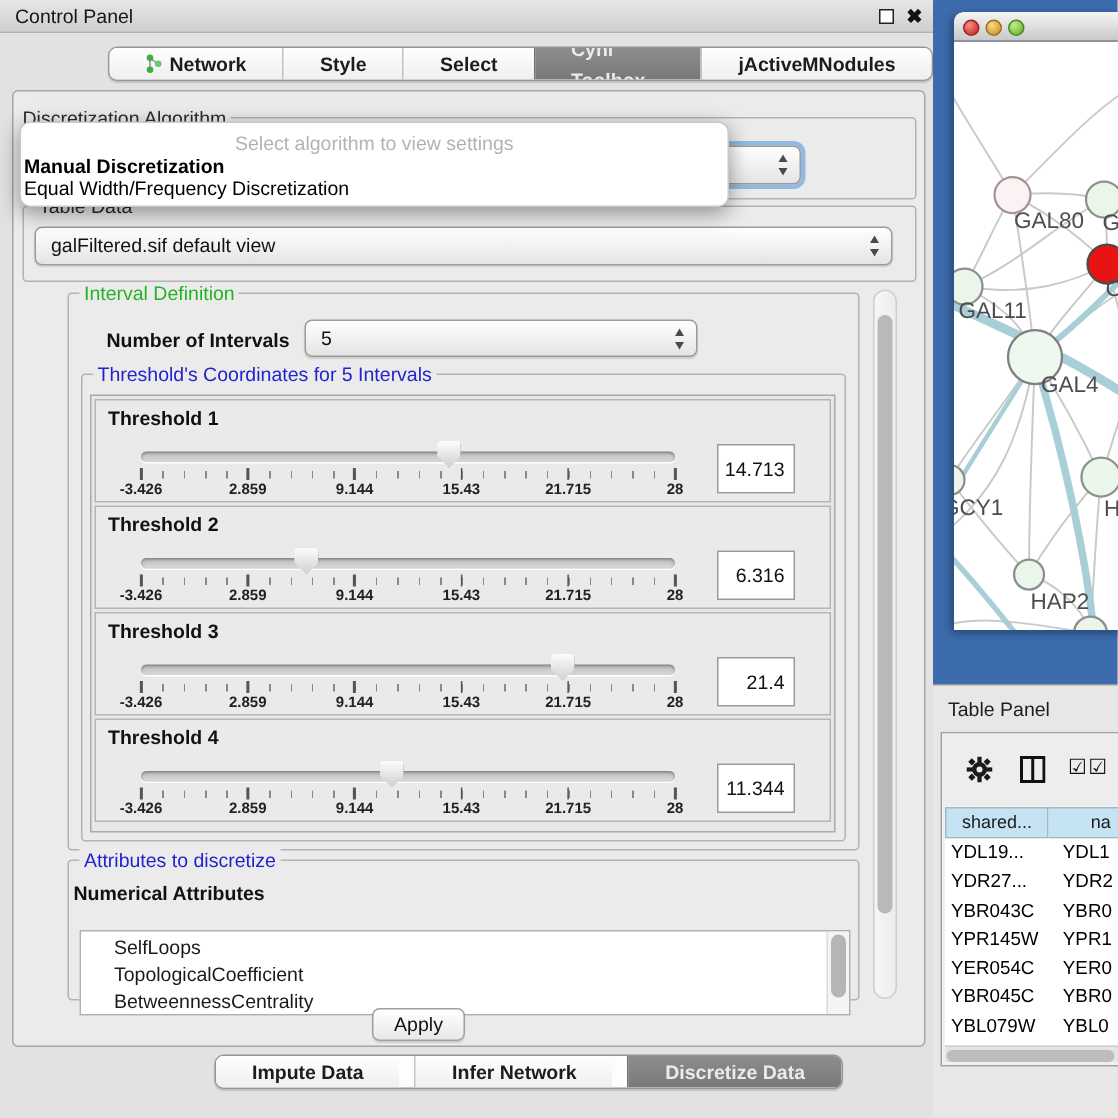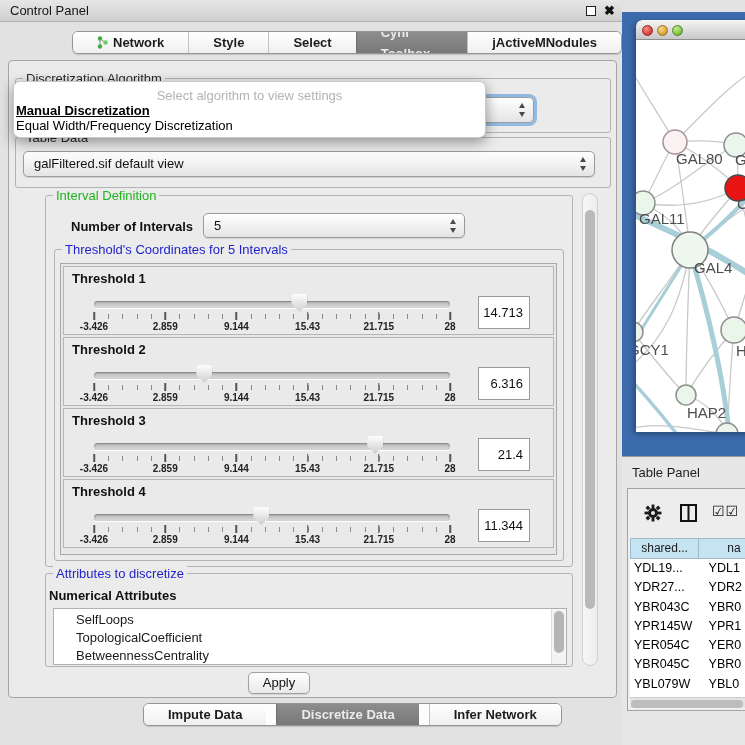--- a/index.html
+++ b/index.html
@@ -42,21 +42,21 @@
     border-left:3.5px solid transparent; border-right:3.5px solid transparent; border-bottom:5px solid #4a4a4a; }
   .stepper .d { position:absolute; bottom:0; left:1px; width:0; height:0;
     border-left:3.5px solid transparent; border-right:3.5px solid transparent; border-top:5px solid #4a4a4a; }
   .focus-ring { box-shadow:0 0 0 3px rgba(96,160,220,.65) !important; }
 
   
   #algo-popup { position:absolute; left:4px; top:20px; width:473px; height:57px; background:#ffffff;
     border:1px solid #c9c9c9; border-radius:7px; box-shadow:0 4px 14px rgba(0,0,0,.4); z-index:10; padding-top:6px; }
   #algo-popup .prompt { font-size:13px; color:#b3b3b3; text-align:center; line-height:15px; }
   #algo-popup .opt { font-size:13px; color:#000; line-height:15px; padding-left:2px; white-space:nowrap; }
-  #algo-popup .opt.hl { font-weight:bold;text-decoration:underline; }
+  #algo-popup .opt.hl { font-weight:bold; }
 
   
   #thr-panel { position:absolute; left:51px; top:202px; width:497px; height:292px;
     background:#e7e7e7; border:1px solid #a9a9a9; }
   .threshold-row { position:relative; height:69px; margin:2px; background:#eaeaea; border:1px solid #b5b5b5; }
   .thr-label { position:absolute; left:8px; top:4px; font-size:13px; font-weight:bold; color:#111; }
   .slider-zone { position:absolute; left:30px; top:26px; width:356px; height:20px; }
   .slider-track { position:absolute; left:0; top:8px; width:100%; height:7px; border-radius:4px;
     background:linear-gradient(#bcbcbc,#d9d9d9); box-shadow:inset 0 1px 2px rgba(0,0,0,.35), 0 1px 0 #fff; }
   .slider-thumb { position:absolute; top:1px; width:16px; height:18px;
@@ -66,41 +66,41 @@
   .minor-ticks { position:absolute; left:30px; top:47px; width:356px; height:5px;
     background:repeating-linear-gradient(to right,#888 0 1px,transparent 1px 4%); }
   .major-ticks { position:absolute; left:30px; top:45px; width:356px; height:8px; }
   .major-ticks i { position:absolute; top:0; width:1.5px; height:8px; background:#555; transform:translateX(-50%); }
   .tick-labels { position:absolute; left:30px; top:54px; width:356px; height:12px; }
   .tick-labels span { position:absolute; transform:translateX(-50%); font-size:10px; font-weight:600; color:#222; white-space:nowrap; }
   .value-box { position:absolute; left:414px; top:29px; width:52px; height:33px; background:#ffffff;
     border:1px solid #9a9a9a; font-size:13px; color:#111; text-align:right; line-height:31px; padding-right:6px; }
 
   
-  #attr-list { position:absolute; left:44px; top:547px; width:514px; height:57px; background:#ffffff;
+  #attr-list { position:absolute; left:44px; top:559px; width:514px; height:57px; background:#ffffff;
     border:1px solid #b0b0b0; overflow:hidden; }
   #attr-list .item { font-size:13px; color:#1a1a1a; line-height:18px; padding-left:22px; white-space:nowrap; }
   #attr-scroll { position:absolute; right:0; top:0; width:15px; height:100%; background:#f4f4f4; border-left:1px solid #ddd; }
   #attr-scroll .thumb { position:absolute; left:2px; top:2px; width:10px; height:42px; background:#b5b5b5; border-radius:5px; }
 
   
   #apply-btn { position:absolute; left:239px; top:611px; width:62px; height:22px;
     background:linear-gradient(#ffffff,#e8e8e8); border:1px solid #a0a0a0; border-radius:5px;
     font-size:13px; color:#111; text-align:center; line-height:20px; box-shadow:0 1px 1px rgba(0,0,0,.12); }
 
   
   #main-vscroll { position:absolute; left:573px; top:132px; width:16px; height:473px;
     background:linear-gradient(to right,#f6f6f6,#ededed); border:1px solid #cfcfcf; border-radius:8px; }
   #main-vscroll .thumb { position:absolute; left:2px; top:16px; width:10px; height:399px; background:#b9b9b9; border-radius:6px; }
 
   
   #bottom-tabs { left:143px; top:703px;gap:10px; }
 
   
-  #desktop { position:absolute; left:622px; top:12px; width:123px; height:456px; background:#3c6cae; }
+  #desktop { position:absolute; left:622px; top:0; width:123px; height:456px; background:#3c6cae; }
   #net-window { position:absolute; left:14px; top:8px; width:130px; height:412px;
     border-radius:6px 0 0 0; box-shadow:-2px 2px 6px rgba(0,0,0,.35); overflow:hidden; }
   #net-titlebar { position:absolute; left:0; top:0; width:100%; height:20px;
     background:linear-gradient(#f5f5f5,#c8c8c8); border-bottom:1px solid #8f8f8f; border-radius:6px 0 0 0; }
   .tl { position:absolute; top:4.5px; width:11px; height:11px; border-radius:50%; }
   .tl-red { left:6px; background:radial-gradient(circle at 35% 30%, #f59088, #dc4840 60%, #a82a24); border:1px solid #96251f;}
   .tl-yellow { left:21px; background:radial-gradient(circle at 35% 30%, #f7d98c, #e2a83c 60%, #b2801f); border:1px solid #9a701d;}
   .tl-green { left:36px; background:radial-gradient(circle at 35% 30%, #c4eb98, #84c846 60%, #59992b); border:1px solid #4e8825;}
   #net-canvas { position:absolute; left:0; top:20px; width:100%; height:392px; background:#ffffff; }
   #net-canvas svg { display:block; }
@@ -155,21 +155,21 @@
         <span>Cyni Toolbox</span>
       </div>
     <div class="tab">
         <span>jActiveMNodules</span>
       </div>
   </div>
 
   <div id="main-panel">
 
     <div class="group" style="left:6px; top:17px; width:596px; height:55px;"></div>
-    <div class="group-title gt-dark" style="left:14px; top:10px;">Discretization Algorithm</div>
+    <div class="group-title gt-dark" style="left:3px; top:10px;">Discretization Algorithm</div>
     <div class="combo focus-ring" style="left:12px; top:36px; width:513px;">
       <span class="stepper">
           <i class="u"></i>
           <i class="d"></i>
         </span>
     </div>
 
     <div id="algo-popup">
       <div class="prompt">Select algorithm to view settings</div>
       <div class="opt hl">Manual Discretization</div>
@@ -322,25 +322,25 @@
 
     <div id="main-vscroll">
       <div class="thumb"></div>
     </div>
   </div>
 
   <div class="tabstrip" id="bottom-tabs">
     <div class="tab">
         <span>Impute Data</span>
       </div>
+    <div class="tab">
+        <span>Infer Network</span>
+      </div>
     <div class="tab selected">
         <span>Discretize Data</span>
-      </div>
-    <div class="tab">
-        <span>Infer Network</span>
       </div>
   </div>
 </div>
 
 <div id="desktop">
   <div id="net-window">
     <div id="net-titlebar">
       <span class="tl tl-red"></span>
       <span class="tl tl-yellow"></span>
       <span class="tl tl-green"></span>

